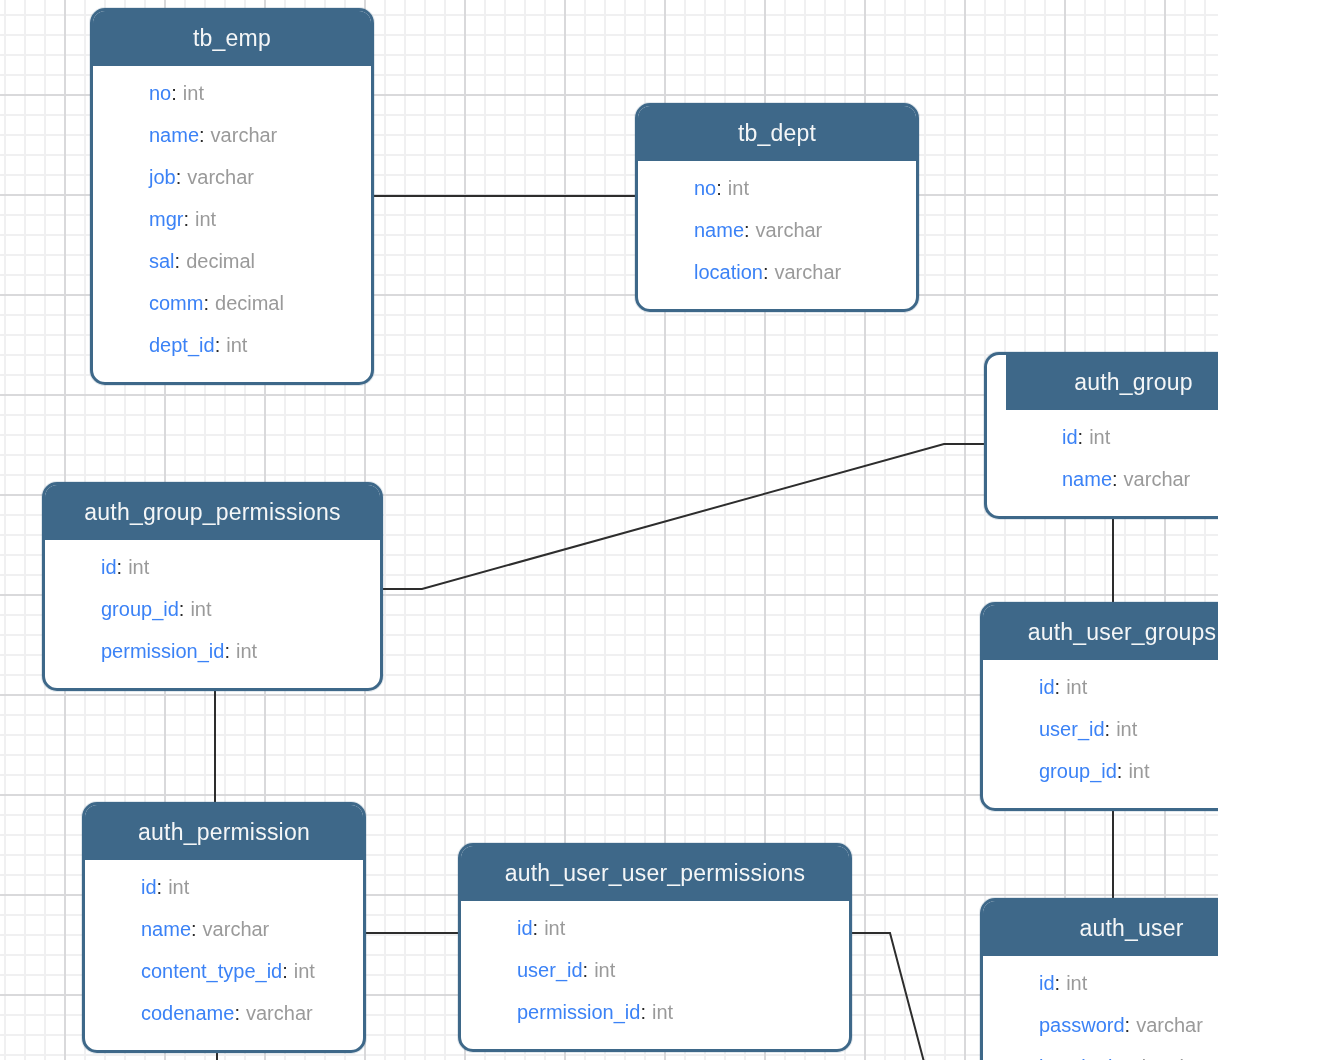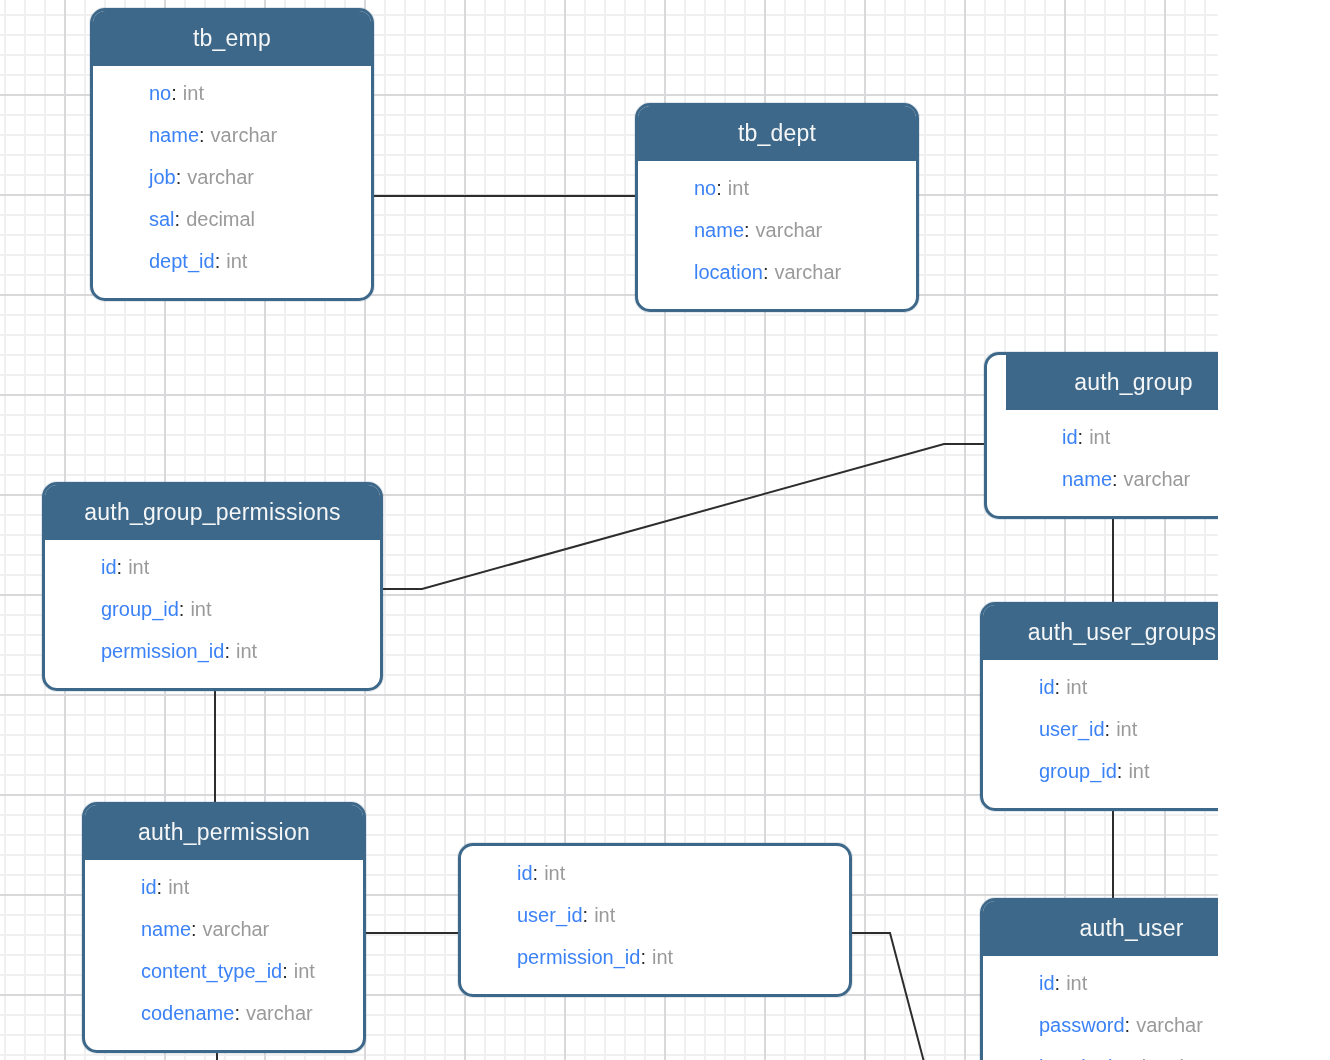--- a/index.html
+++ b/index.html
@@ -84,21 +84,23 @@
     </svg>
   <div id="tables">
       <div class="table" style="left: 90px; top: 8px; width: 284px;">
         <div class="thead">
           <span class="title">tb_emp</span>
         </div>
         <div class="tbody">
           <div class="row"><span class="fname">no</span><span class="ftype">int</span></div>
           <div class="row"><span class="fname">name</span><span class="ftype">varchar</span></div>
           <div class="row"><span class="fname">job</span><span class="ftype">varchar</span></div>
+          <div class="row"><span class="fname">mgr</span><span class="ftype">int</span></div>
           <div class="row"><span class="fname">sal</span><span class="ftype">decimal</span></div>
+          <div class="row"><span class="fname">comm</span><span class="ftype">decimal</span></div>
           <div class="row"><span class="fname">dept_id</span><span class="ftype">int</span></div>
         </div>
       </div>
       <div class="table" style="left: 635px; top: 103px; width: 284px;">
         <div class="thead">
           <span class="title">tb_dept</span>
         </div>
         <div class="tbody">
           <div class="row"><span class="fname">no</span><span class="ftype">int</span></div>
           <div class="row"><span class="fname">name</span><span class="ftype">varchar</span></div>
@@ -139,20 +141,23 @@
           <span class="title">auth_permission</span>
         </div>
         <div class="tbody">
           <div class="row"><span class="fname">id</span><span class="ftype">int</span></div>
           <div class="row"><span class="fname">name</span><span class="ftype">varchar</span></div>
           <div class="row"><span class="fname">content_type_id</span><span class="ftype">int</span></div>
           <div class="row"><span class="fname">codename</span><span class="ftype">varchar</span></div>
         </div>
       </div>
       <div class="table" style="left: 458px; top: 843px; width: 394px;">
+        <div class="thead">
+          <span class="title">auth_user_user_permissions</span>
+        </div>
         <div class="tbody">
           <div class="row"><span class="fname">id</span><span class="ftype">int</span></div>
           <div class="row"><span class="fname">user_id</span><span class="ftype">int</span></div>
           <div class="row"><span class="fname">permission_id</span><span class="ftype">int</span></div>
         </div>
       </div>
       <div class="table" style="left: 980px; top: 898px; width: 303px;">
         <div class="thead">
           <span class="title">auth_user</span>
         </div>

